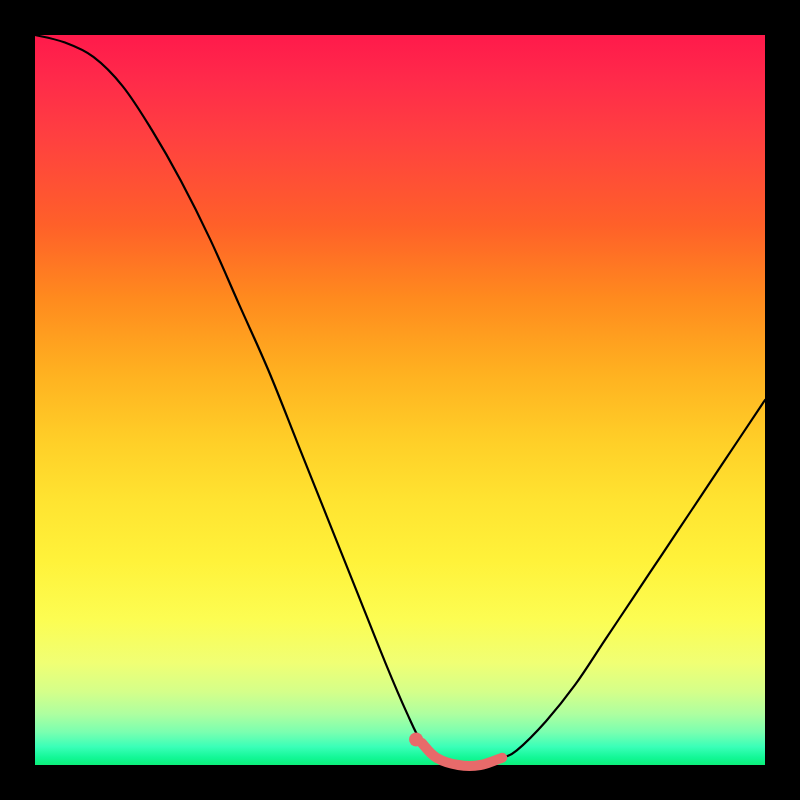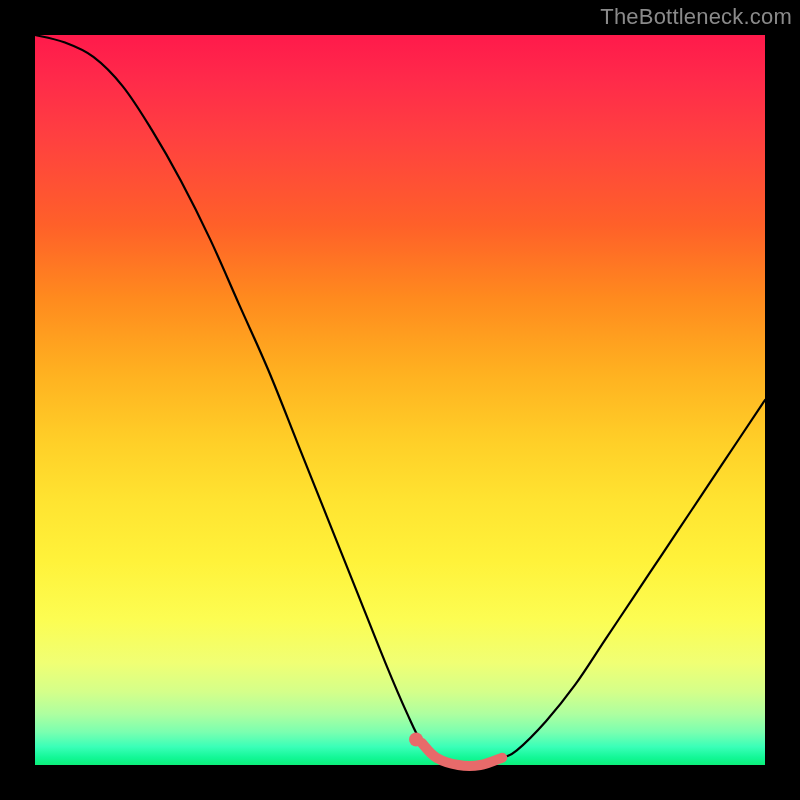--- a/index.html
+++ b/index.html
@@ -60,21 +60,20 @@
     color: #8a8a8a;
     font-size: 22px;
     font-weight: 500;
     letter-spacing: 0.2px;
   }
 </style>
 </head>
 <body>
 
 <div class="outer">
-  <div class="watermark">TheBottleneck.com</div>
 
   <div class="plot">
     <svg class="curve" viewBox="0 0 730 730" preserveAspectRatio="none">
       <path id="main-curve" fill="none" stroke="#000000" stroke-width="2.2" stroke-linecap="round" stroke-linejoin="round" d="M 0.00 0.00 C 5.26 1.31, 18.69 3.36, 29.20 7.30 C 39.71 11.24, 47.89 14.02, 58.40 21.90 C 68.91 29.78, 77.09 37.96, 87.60 51.10 C 98.11 64.24, 106.29 77.82, 116.80 94.90 C 127.31 111.98, 135.49 126.29, 146.00 146.00 C 156.51 165.71, 164.69 182.06, 175.20 204.40 C 185.71 226.74, 193.89 246.45, 204.40 270.10 C 214.91 293.75, 223.09 310.83, 233.60 335.80 C 244.11 360.77, 252.29 382.52, 262.80 408.80 C 273.31 435.08, 281.49 455.52, 292.00 481.80 C 302.51 508.08, 310.69 528.52, 321.20 554.80 C 331.71 581.08, 341.20 605.46, 350.40 627.80 C 359.60 650.14, 365.73 664.45, 372.30 678.90 C 378.87 693.35, 381.64 700.22, 386.90 708.10 C 392.16 715.98, 394.93 718.76, 401.50 722.70 C 408.07 726.64, 415.52 728.69, 423.40 730.00 C 431.28 731.31, 437.42 731.31, 445.30 730.00 C 453.18 728.69, 460.63 725.33, 467.20 722.70 C 473.77 720.07, 473.92 721.97, 481.80 715.40 C 489.68 708.83, 500.49 698.03, 511.00 686.20 C 521.51 674.37, 529.69 664.15, 540.20 649.70 C 550.71 635.25, 558.89 621.67, 569.40 605.90 C 579.91 590.13, 588.09 577.87, 598.60 562.10 C 609.11 546.33, 617.29 534.07, 627.80 518.30 C 638.31 502.53, 646.49 490.27, 657.00 474.50 C 667.51 458.73, 673.06 450.41, 686.20 430.70 C 699.34 410.99, 722.12 376.83, 730.00 365.00"></path>
       <path id="accent-curve" fill="none" stroke="#e86a6a" stroke-width="10" stroke-linecap="round" stroke-linejoin="round" d="M 386.90 708.10 C 389.53 710.73, 394.93 718.76, 401.50 722.70 C 408.07 726.64, 415.52 728.69, 423.40 730.00 C 431.28 731.31, 437.42 731.31, 445.30 730.00 C 453.18 728.69, 463.26 724.01, 467.20 722.70"></path>
       <circle id="accent-dot" r="7" fill="#e86a6a" cx="381.06" cy="704.45"></circle>
     </svg>
   </div>
 </div>
 

